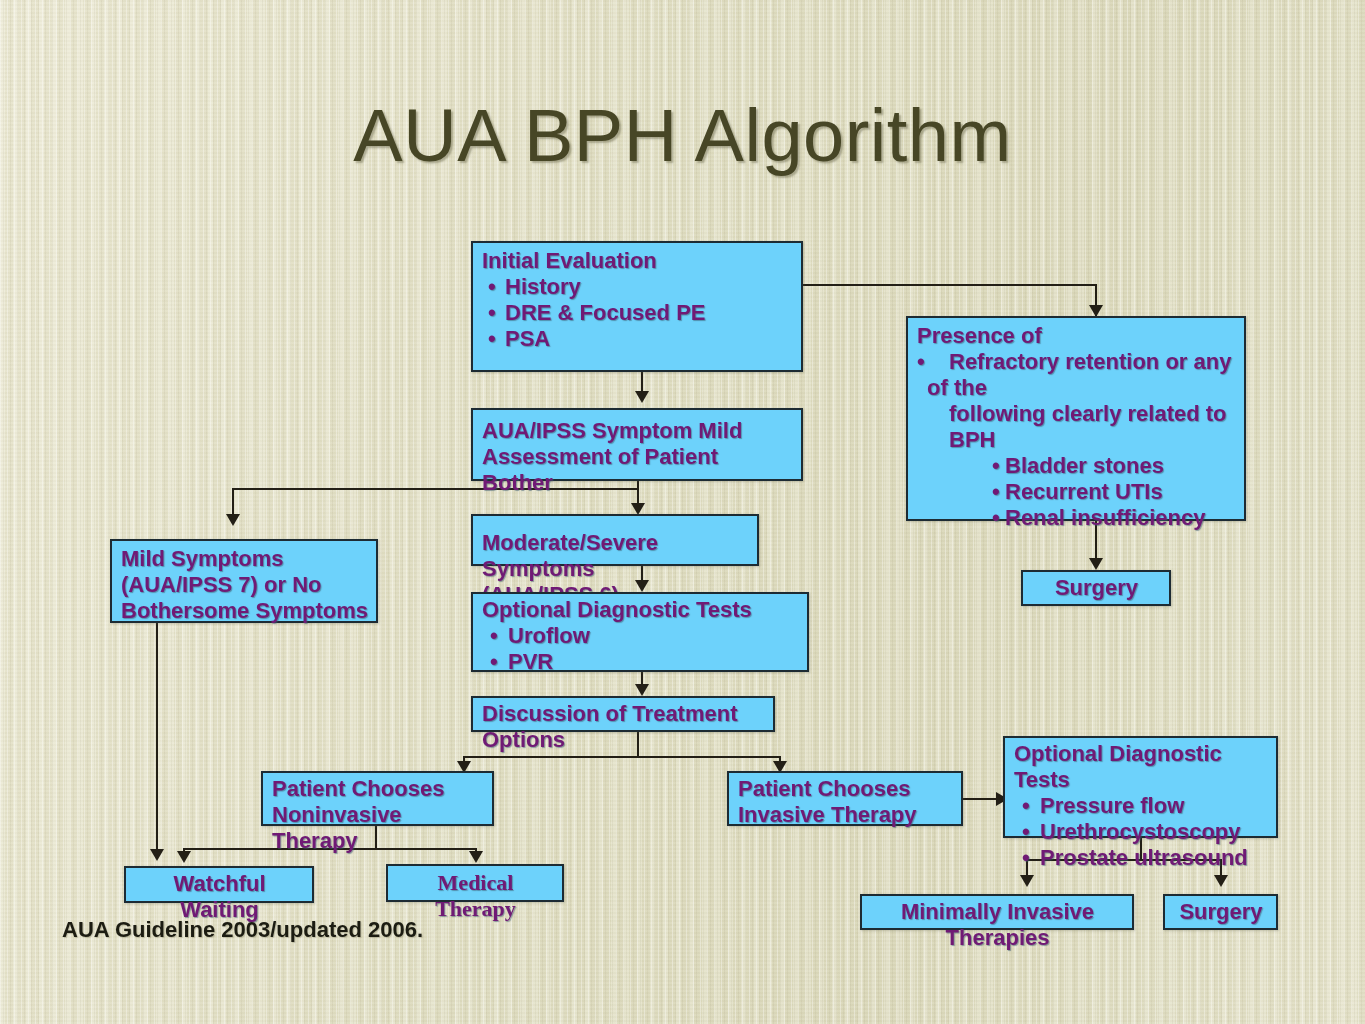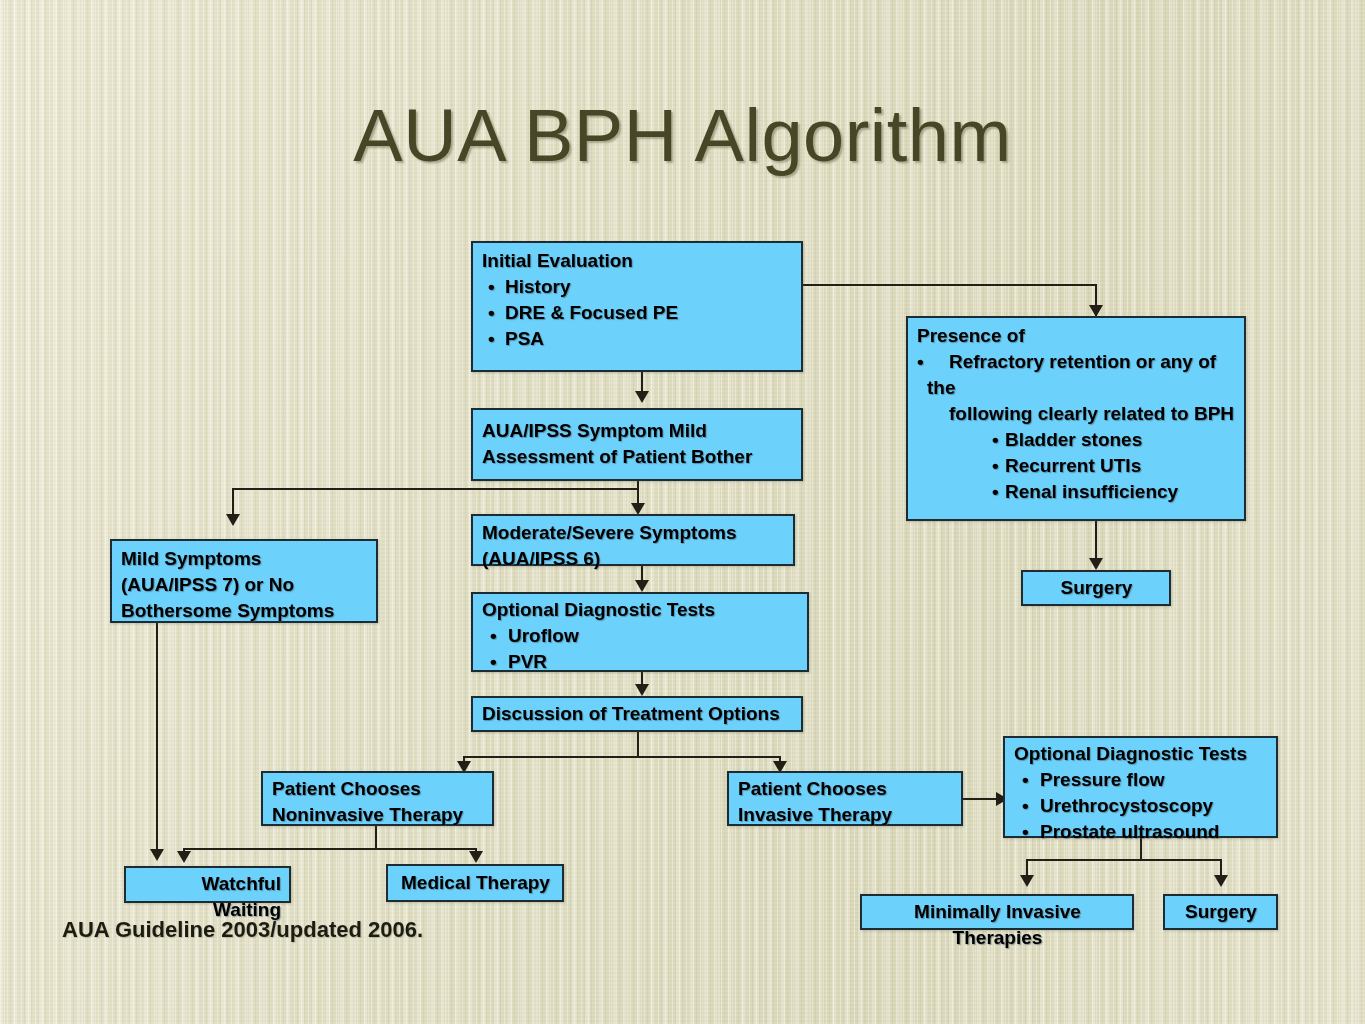--- a/index.html
+++ b/index.html
@@ -54,22 +54,22 @@
     text-shadow: 2px 2px 2px rgba(120,118,90,0.55);
     white-space: nowrap;
   }
 
   
   .box {
     position: absolute;
     box-sizing: border-box;
     background: #6dd2fb;
     border: 2px solid #1d2b33;
-    color: #000000;
-    font-size: 19px;
+    color: #701a75;
+    font-size: 22px;
     line-height: 26px;
     font-weight: 700;
     padding: 5px 8px 5px 9px;
     text-shadow: 1px 1px 1px rgba(60,90,110,0.55);
     box-shadow: 1px 1px 2px rgba(90,90,70,0.28);
   }
   .box .bx-title { display: block; }
   .box ul {
     margin: 0;
     padding: 0 0 0 23px;
@@ -230,34 +230,34 @@
     <span>AUA/IPSS Symptom Mild</span>
     <span style="display:block">Assessment of Patient Bother</span>
   </div>
 
   <div class="box" style="left:110px; top:539px; width:268px; height:84px; padding-top:5px;">
     <span style="display:block">Mild Symptoms</span>
     <span style="display:block">(AUA/IPSS 7) or No</span>
     <span style="display:block">Bothersome Symptoms</span>
   </div>
 
-  <div class="box" style="left:471px; top:514px; width:324px; height:52px; padding-top:4px;">
+  <div class="box" style="left:471px; top:514px; width:288px; height:52px; padding-top:14px;">
     <span style="display:block">Moderate/Severe Symptoms</span>
     <span style="display:block">(AUA/IPSS 6)</span>
   </div>
 
   <div class="box" style="left:471px; top:592px; width:338px; height:80px; padding-top:3px;">
     <span class="bx-title">Optional Diagnostic Tests</span>
     <ul class="tight" style="padding-left:18px">
       <li style="padding-left:8px">Uroflow</li>
       <li style="padding-left:8px">PVR</li>
     </ul>
   </div>
 
-  <div class="box" style="left:471px; top:696px; width:332px; height:36px; padding-top:3px;">
+  <div class="box" style="left:471px; top:696px; width:304px; height:36px; padding-top:3px;">
     <span>Discussion of Treatment Options</span>
   </div>
 
   <div class="box" style="left:261px; top:771px; width:233px; height:55px; padding-top:3px;">
     <span style="display:block">Patient Chooses</span>
     <span style="display:block">Noninvasive Therapy</span>
   </div>
 
   <div class="box" style="left:727px; top:771px; width:236px; height:55px; padding-top:3px;">
     <span style="display:block">Patient Chooses</span>
@@ -266,25 +266,25 @@
 
   <div class="box" style="left:1003px; top:736px; width:275px; height:102px; padding-top:3px;">
     <span class="bx-title">Optional Diagnostic Tests</span>
     <ul class="tight" style="padding-left:18px">
       <li style="padding-left:8px">Pressure flow</li>
       <li style="padding-left:8px">Urethrocystoscopy</li>
       <li style="padding-left:8px">Prostate ultrasound</li>
     </ul>
   </div>
 
-  <div class="box center-text" style="left:124px; top:866px; width:167px; height:37px; padding-top:3px;text-align:right;">
+  <div class="box center-text" style="left:124px; top:866px; width:190px; height:37px; padding-top:3px;">
     <span>Watchful Waiting</span>
   </div>
 
-  <div class="box center-text" style="left:386px; top:864px; width:178px; height:38px; padding-top:4px;">
+  <div class="box center-text" style="left:386px; top:864px; width:178px; height:38px; padding-top:4px;font-family:Liberation Serif, serif;">
     <span>Medical Therapy</span>
   </div>
 
   <div class="box center-text" style="left:860px; top:894px; width:274px; height:36px; padding-top:3px;">
     <span>Minimally Invasive Therapies</span>
   </div>
 
   <div class="box center-text" style="left:1163px; top:894px; width:115px; height:36px; padding-top:3px;">
     <span>Surgery</span>
   </div>

